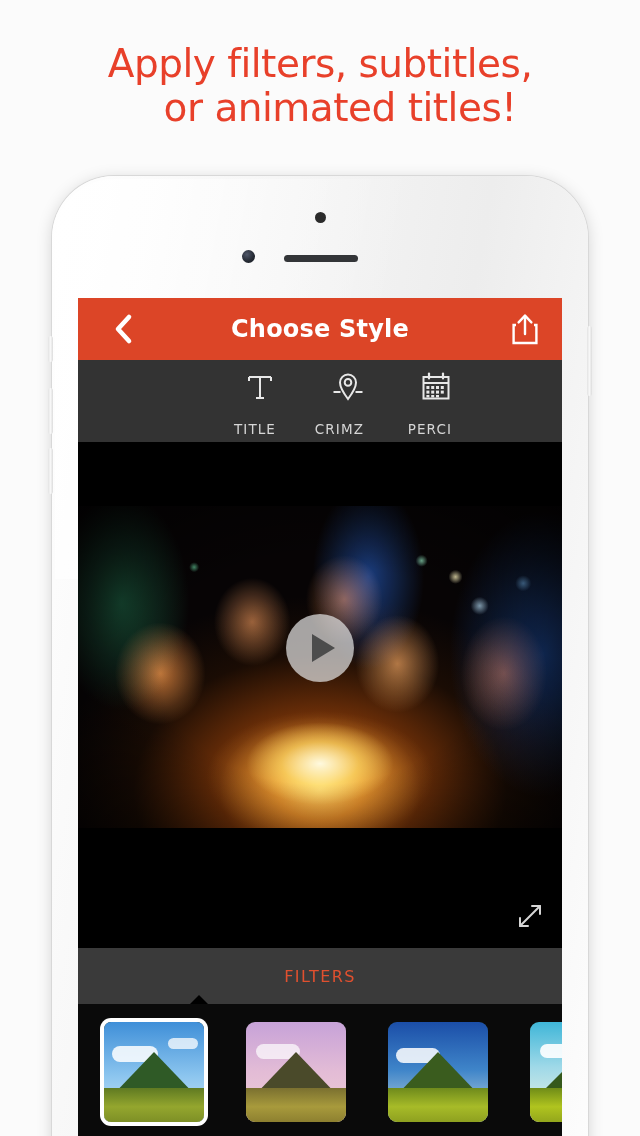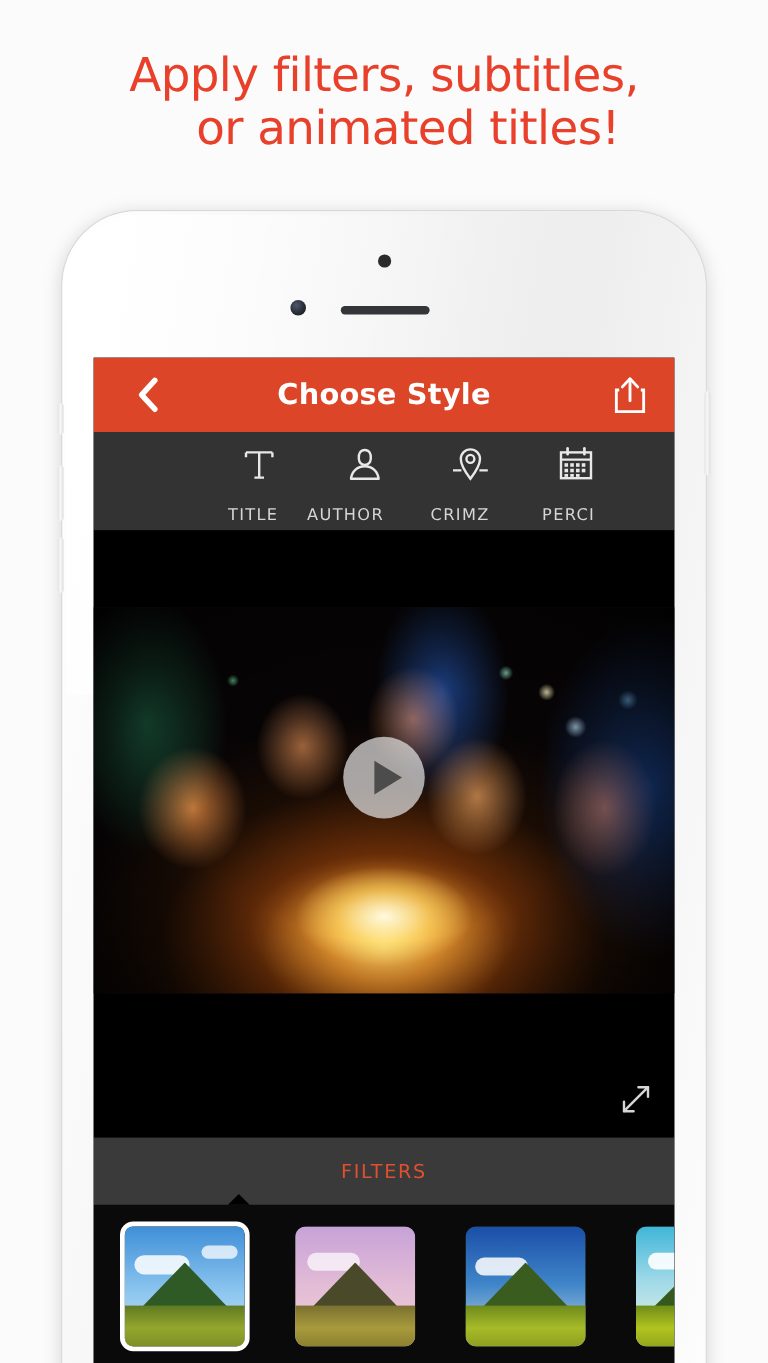--- a/index.html
+++ b/index.html
@@ -221,30 +221,20 @@
             <line x1="5" y1="6" x2="27" y2="6" stroke="#e8e8e8" stroke-width="2"></line>
             <line x1="5" y1="6" x2="5" y2="10" stroke="#e8e8e8" stroke-width="2"></line>
             <line x1="27" y1="6" x2="27" y2="10" stroke="#e8e8e8" stroke-width="2"></line>
             <line x1="16" y1="6" x2="16" y2="27" stroke="#e8e8e8" stroke-width="2"></line>
             <line x1="12" y1="27" x2="20" y2="27" stroke="#e8e8e8" stroke-width="2"></line>
           </svg>
         </div>
         <div class="meta-label">TITLE</div>
       </div>
 
-      <div class="meta-item">
-        <div class="meta-ico">
-          <svg width="32" height="32" viewBox="0 0 32 32">
-            <path d="M16,4 C19.6,4 21.4,7 21,11.2 C20.7,14.4 19,16.4 16,16.4
-                     C13,16.4 11.3,14.4 11,11.2 C10.6,7 12.4,4 16,4 Z" fill="none" stroke="#e8e8e8" stroke-width="2"></path>
-            <path d="M4.5,28 C5.2,21.6 10,17.6 16,17.6 C22,17.6 26.8,21.6 27.5,28 Z" fill="none" stroke="#e8e8e8" stroke-width="2" stroke-linejoin="round"></path>
-          </svg>
-        </div>
-        <div class="meta-label">AUTHOR</div>
-      </div>
 
       <div class="meta-item">
         <div class="meta-ico">
           <svg width="32" height="32" viewBox="0 0 32 32">
             <path d="M16,3.5 C20.4,3.5 24,7.1 24,11.5 C24,17.4 16,28 16,28
                      C16,28 8,17.4 8,11.5 C8,7.1 11.6,3.5 16,3.5 Z" fill="none" stroke="#e8e8e8" stroke-width="2"></path>
             <circle cx="16" cy="11.4" r="3.3" fill="none" stroke="#e8e8e8" stroke-width="2"></circle>
             <line x1="1.5" y1="21" x2="8.5" y2="21" stroke="#e8e8e8" stroke-width="2"></line>
             <line x1="23.5" y1="21" x2="30.5" y2="21" stroke="#e8e8e8" stroke-width="2"></line>
           </svg>

